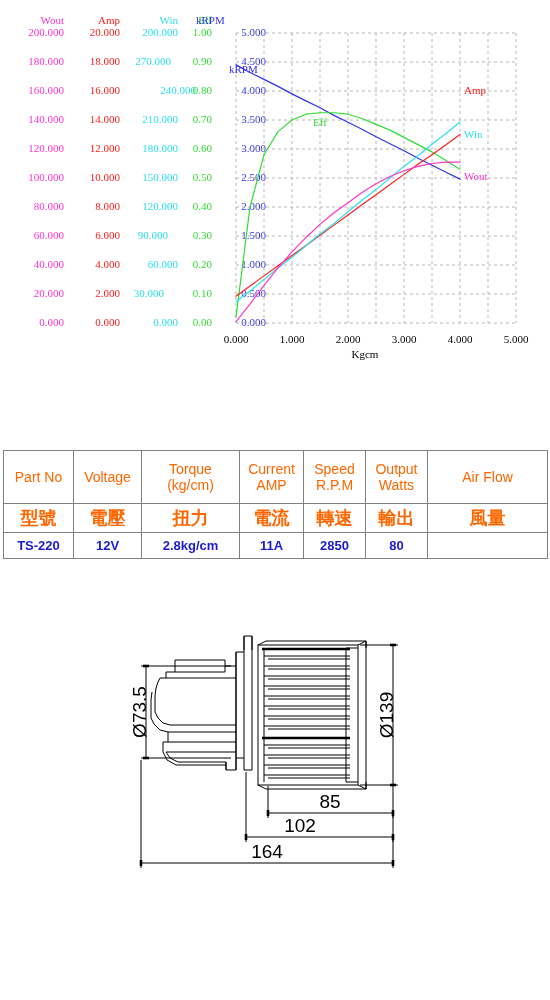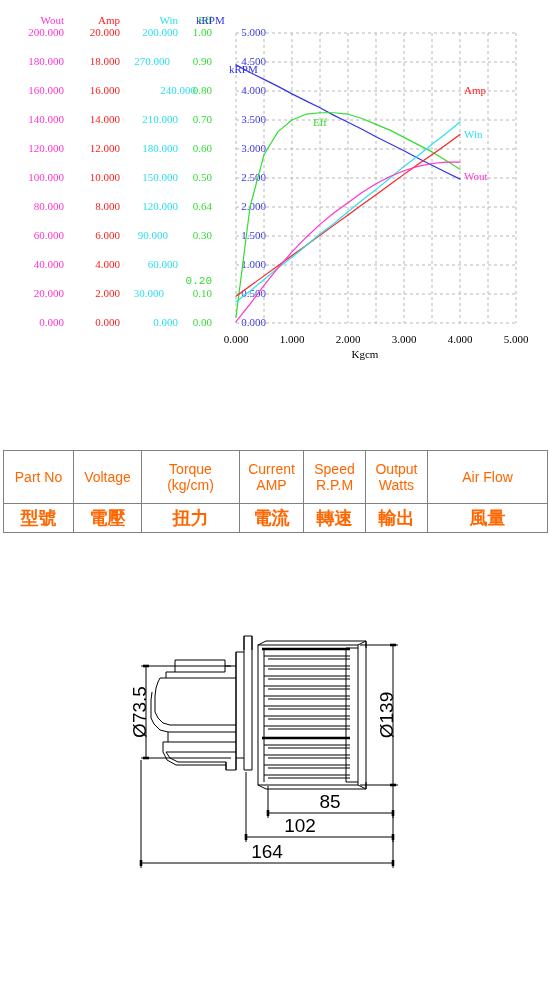--- a/index.html
+++ b/index.html
@@ -122,39 +122,39 @@
         <div class="axis-tick" style="color: rgb(255, 32, 32); left: 50px; width: 70px; top: 84px;">16.000</div>
         <div class="axis-tick" style="color: rgb(255, 32, 32); left: 50px; width: 70px; top: 113px;">14.000</div>
         <div class="axis-tick" style="color: rgb(255, 32, 32); left: 50px; width: 70px; top: 142px;">12.000</div>
         <div class="axis-tick" style="color: rgb(255, 32, 32); left: 50px; width: 70px; top: 171px;">10.000</div>
         <div class="axis-tick" style="color: rgb(255, 32, 32); left: 50px; width: 70px; top: 200px;">8.000</div>
         <div class="axis-tick" style="color: rgb(255, 32, 32); left: 50px; width: 70px; top: 229px;">6.000</div>
         <div class="axis-tick" style="color: rgb(255, 32, 32); left: 50px; width: 70px; top: 258px;">4.000</div>
         <div class="axis-tick" style="color: rgb(255, 32, 32); left: 50px; width: 70px; top: 287px;">2.000</div>
         <div class="axis-tick" style="color: rgb(255, 32, 32); left: 50px; width: 70px; top: 316px;">0.000</div>
         <div class="axis-tick" style="color: rgb(44, 224, 238); left: 108px; width: 70px; top: 26px;">200.000</div>
-        <div class="axis-tick" style="color: rgb(44, 224, 238); left: 92px; width: 78px; top: 55px;">270.000</div>
+        <div class="axis-tick" style="color: rgb(44, 224, 238); left: 108px; width: 63px; top: 55px;">270.000</div>
         <div class="axis-tick" style="color: rgb(44, 224, 238); left: 108px; width: 88px; top: 84px;">240.000</div>
         <div class="axis-tick" style="color: rgb(44, 224, 238); left: 108px; width: 70px; top: 113px; padding-left: 24px;">210.000</div>
         <div class="axis-tick" style="color: rgb(44, 224, 238); left: 108px; width: 70px; top: 142px;">180.000</div>
         <div class="axis-tick" style="color: rgb(44, 224, 238); left: 108px; width: 70px; top: 171px;">150.000</div>
         <div class="axis-tick" style="color: rgb(44, 224, 238); left: 108px; width: 70px; top: 200px;">120.000</div>
         <div class="axis-tick" style="color: rgb(44, 224, 238); left: 108px; width: 60px; top: 229px;">90.000</div>
         <div class="axis-tick" style="color: rgb(44, 224, 238); left: 108px; width: 70px; top: 258px;">60.000</div>
         <div class="axis-tick" style="color: rgb(44, 224, 238); left: 94px; width: 70px; top: 287px;">30.000</div>
         <div class="axis-tick" style="color: rgb(44, 224, 238); left: 108px; width: 70px; top: 316px;">0.000</div>
         <div class="axis-tick" style="color: rgb(51, 221, 51); left: 142px; width: 70px; top: 26px;">1.00</div>
         <div class="axis-tick" style="color: rgb(51, 221, 51); left: 142px; width: 70px; top: 55px;">0.90</div>
         <div class="axis-tick" style="color: rgb(51, 221, 51); left: 142px; width: 70px; top: 84px;">0.80</div>
         <div class="axis-tick" style="color: rgb(51, 221, 51); left: 142px; width: 70px; top: 113px;">0.70</div>
         <div class="axis-tick" style="color: rgb(51, 221, 51); left: 142px; width: 70px; top: 142px;">0.60</div>
         <div class="axis-tick" style="color: rgb(51, 221, 51); left: 142px; width: 70px; top: 171px;">0.50</div>
-        <div class="axis-tick" style="color: rgb(51, 221, 51); left: 142px; width: 70px; top: 200px;">0.64</div>
+        <div class="axis-tick" style="color: rgb(51, 221, 51); left: 142px; width: 70px; top: 200px;">0.40</div>
         <div class="axis-tick" style="color: rgb(51, 221, 51); left: 142px; width: 70px; top: 229px;">0.30</div>
-        <div class="axis-tick" style="color: rgb(51, 221, 51); left: 142px; width: 70px; top: 275px; font-family: Liberation Mono, monospace;">0.20</div>
+        <div class="axis-tick" style="color: rgb(51, 221, 51); left: 142px; width: 70px; top: 258px;">0.20</div>
         <div class="axis-tick" style="color: rgb(51, 221, 51); left: 142px; width: 70px; top: 287px;">0.10</div>
         <div class="axis-tick" style="color: rgb(51, 221, 51); left: 142px; width: 70px; top: 316px;">0.00</div>
         <div class="axis-tick" style="color: rgb(51, 51, 238); left: 196px; width: 70px; top: 26px;">5.000</div>
         <div class="axis-tick" style="color: rgb(51, 51, 238); left: 196px; width: 70px; top: 55px;">4.500</div>
         <div class="axis-tick" style="color: rgb(51, 51, 238); left: 196px; width: 70px; top: 84px;">4.000</div>
         <div class="axis-tick" style="color: rgb(51, 51, 238); left: 196px; width: 70px; top: 113px;">3.500</div>
         <div class="axis-tick" style="color: rgb(51, 51, 238); left: 196px; width: 70px; top: 142px;">3.000</div>
         <div class="axis-tick" style="color: rgb(51, 51, 238); left: 196px; width: 70px; top: 171px;">2.500</div>
         <div class="axis-tick" style="color: rgb(51, 51, 238); left: 196px; width: 70px; top: 200px;">2.000</div>
         <div class="axis-tick" style="color: rgb(51, 51, 238); left: 196px; width: 70px; top: 229px;">1.500</div>
@@ -256,20 +256,29 @@
         </tr>
         <tr>
           <td class="cn-cell">型號</td>
           <td class="cn-cell">電壓</td>
           <td class="cn-cell">扭力</td>
           <td class="cn-cell">電流</td>
           <td class="cn-cell">轉速</td>
           <td class="cn-cell">輸出</td>
           <td class="cn-cell">風量</td>
         </tr>
+        <tr>
+          <td class="val-cell">TS-220</td>
+          <td class="val-cell">12V</td>
+          <td class="val-cell">2.8kg/cm</td>
+          <td class="val-cell">11A</td>
+          <td class="val-cell">2850</td>
+          <td class="val-cell">80</td>
+          <td class="val-cell spec-blank"></td>
+        </tr>
       </tbody>
     </table>
   </div>
 
   <div id="drawing-block">
     <svg width="550" height="300" viewBox="0 0 550 300">
       <g stroke="#000000" fill="none" stroke-width="1" stroke-linecap="butt" stroke-linejoin="miter">
 
         <g>
 

